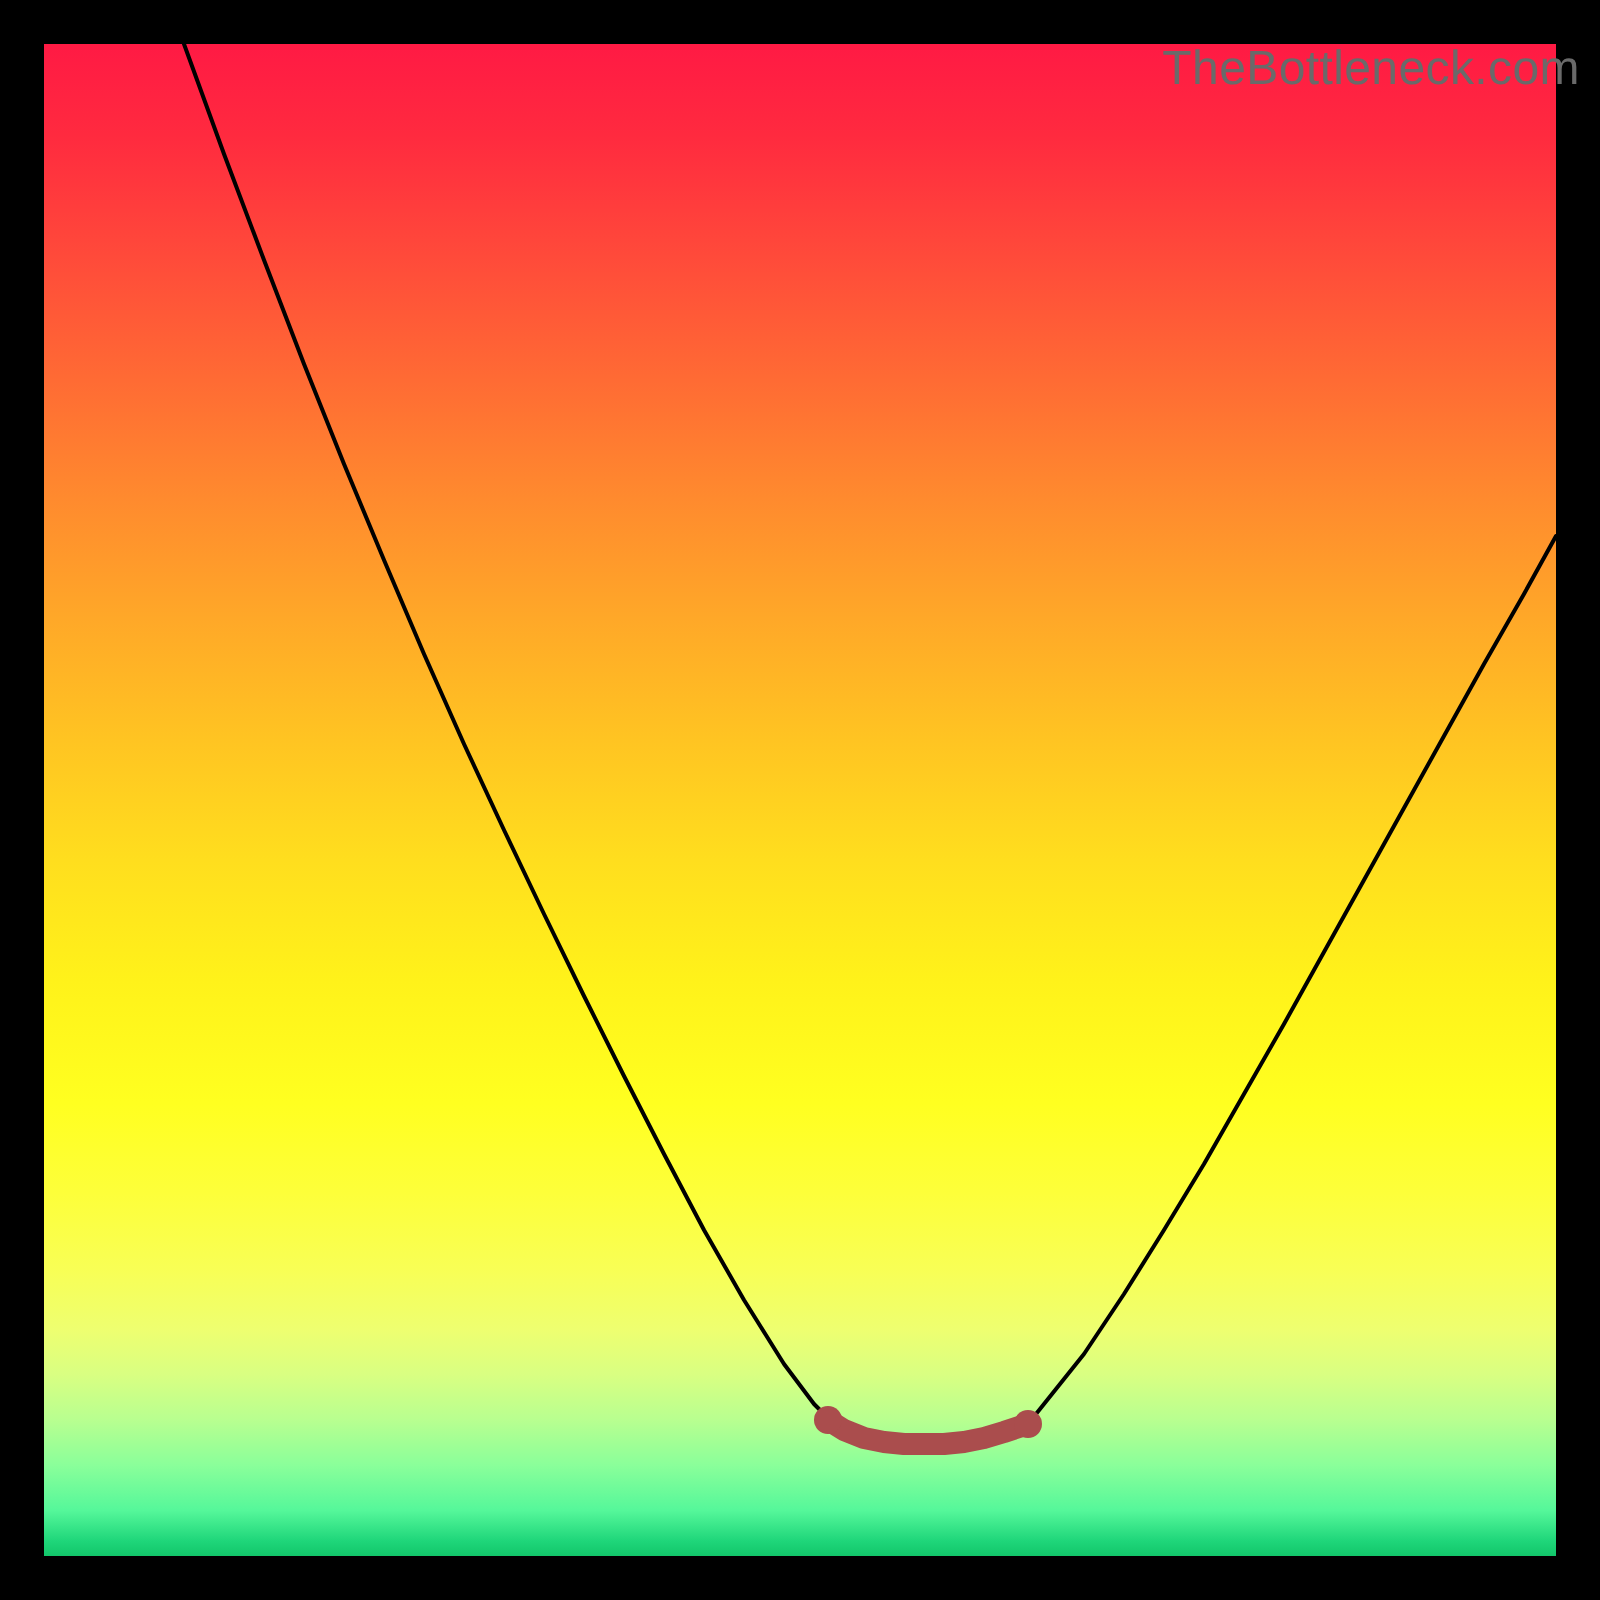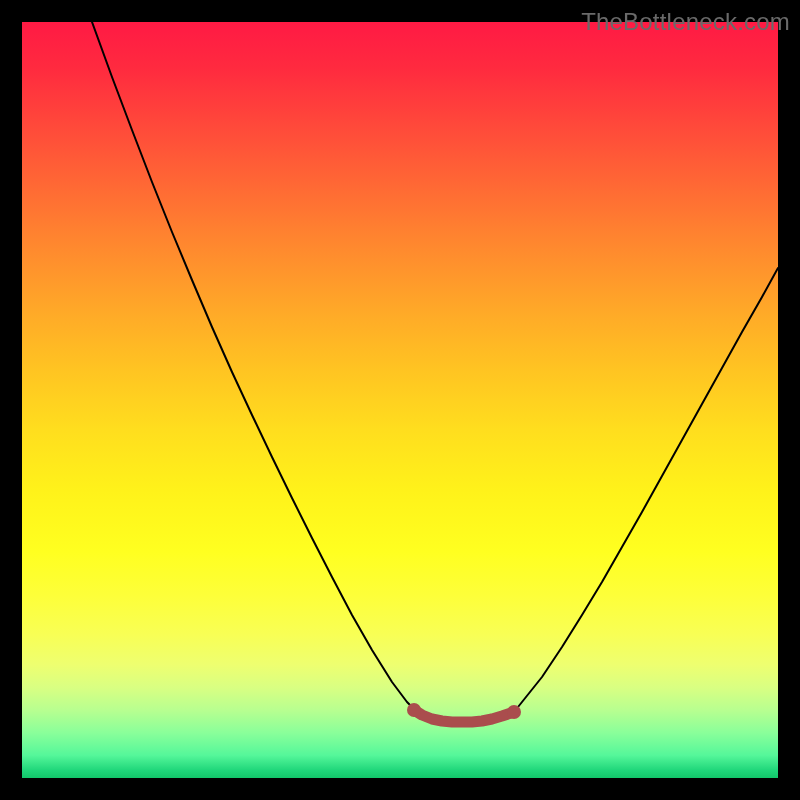--- a/index.html
+++ b/index.html
@@ -45,21 +45,21 @@
       #d9ff82 88%,
       #b8ff90 91%,
       #8aff9a 94%,
       #55f79a 97%,
       #1fd67a 99%,
       #12c66a 100%
     );
   }
   .watermark {
     position: absolute;
-    top: 8px;
+    top: 21px;
     right: 10px;
     color: #6a6a6a;
     font-size: 24px;
     font-weight: 500;
     letter-spacing: 0.2px;
     user-select: none;
   }
   svg.curves {
     position: absolute;
     inset: 0;

